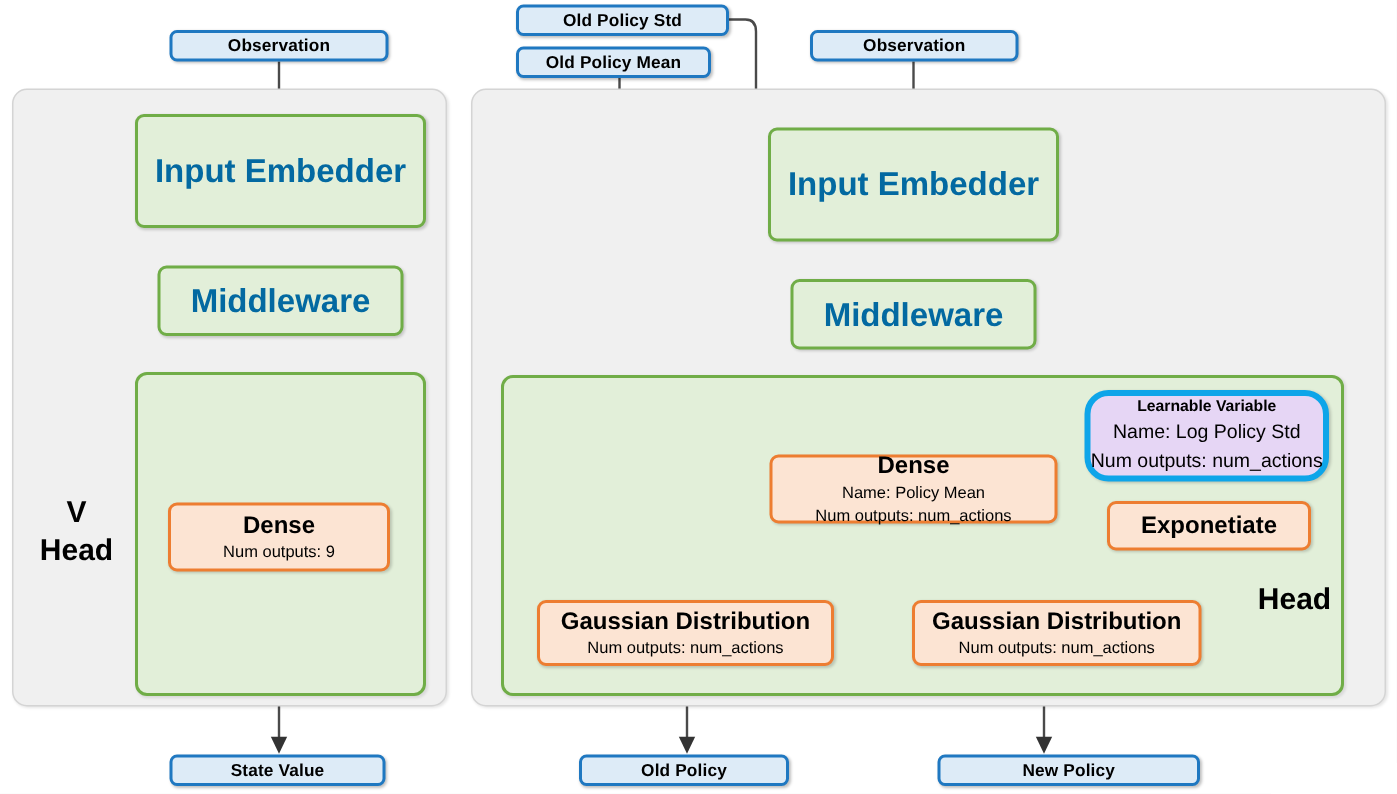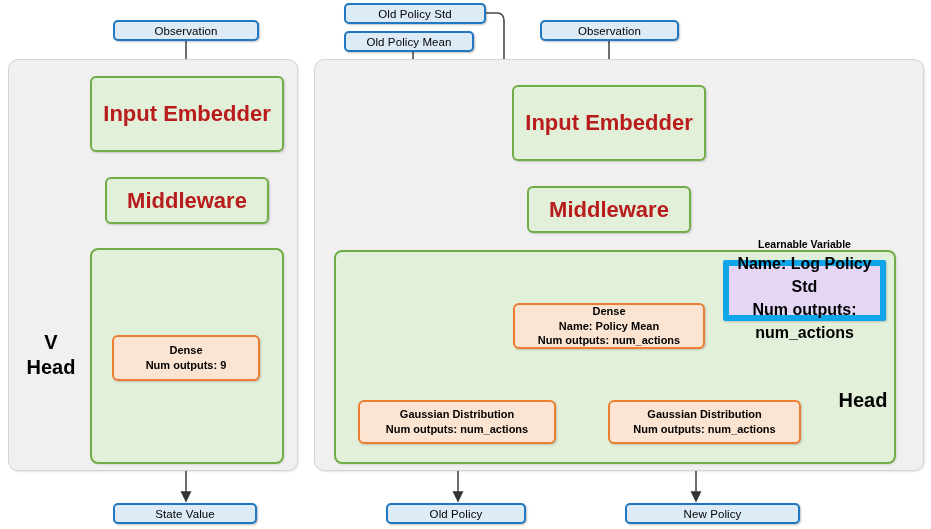--- a/index.html
+++ b/index.html
@@ -19,45 +19,45 @@
     box-shadow:1px 1px 2px rgba(0,0,0,0.10);
   }
   
   .group-green{
     background:#e2efd9;border:2px solid #70ad47;border-radius:8px;
     box-shadow:1px 1px 2px rgba(0,0,0,0.10);
   }
   
   .io-box{
     background:#ddebf7;border:2px solid #1f78c1;border-radius:5px;
-    color:#000;font-size:11.5px;font-weight:normal;letter-spacing:0.1px;
+    color:#000;font-size:11.5px;font-weight:bold;letter-spacing:0.1px;
     box-shadow:1px 1px 2px rgba(0,0,0,0.25);
     justify-content:center;
   }
   
   .mod-box{
     background:#e2efd9;border:2px solid #70ad47;border-radius:6px;
-    color:#b91c1c;font-weight:bold;
+    color:#0369a1;font-weight:bold;
     box-shadow:1px 1px 2px rgba(0,0,0,0.18);
   }
   .mod-box .big{font-size:22px;font-weight:bold;}
   
   .op-box{
     background:#fce4d3;border:2px solid #ed7d31;border-radius:6px;
     color:#000;box-shadow:1px 1px 2px rgba(0,0,0,0.18);
   }
-  .op-box .ttl{font-size:11px;font-weight:bold;line-height:1.35;}
-  .op-box .sub{font-size:11px;font-weight:bold;line-height:1.35;}
+  .op-box .ttl{font-size:16px;font-weight:bold;line-height:1.35;}
+  .op-box .sub{font-size:11px;font-weight:normal;line-height:1.35;}
   
   .var-box{
-    background:#e6d6f5;border:6px solid #0ea5e9;border-radius:2px;
+    background:#e6d6f5;border:4px solid #0ea5e9;border-radius:16px;
     color:#000;box-shadow:1px 1px 2px rgba(0,0,0,0.18);
   }
   .var-box .ttl{font-size:10.5px;font-weight:bold;line-height:1.45;}
-  .var-box .sub{font-size:16px;font-weight:bold;line-height:1.45;}
+  .var-box .sub{font-size:13px;font-weight:normal;line-height:1.45;}
 
   .head-label{position:absolute;text-align:center;font-size:20px;font-weight:bold;color:#000;line-height:1.25;}
 </style>
 </head>
 <body>
 
 <div id="canvas">
 
   <svg width="931" height="529" style="position:absolute;left:0;top:0;">
     <defs>
@@ -158,20 +158,23 @@
     <span class="sub">Name: Policy Mean</span>
     <span class="sub">Num outputs: num_actions</span>
   </div>
 
   <div class="node var-box" style="left:723px;top:260px;width:163px;height:61px;">
     <span class="ttl">Learnable Variable</span>
     <span class="sub">Name: Log Policy Std</span>
     <span class="sub">Num outputs: num_actions</span>
   </div>
 
+  <div class="node op-box" style="left:738px;top:334px;width:136px;height:33px;">
+    <span class="ttl">Exponetiate</span>
+  </div>
 
   <div class="node op-box" style="left:358px;top:400px;width:198px;height:44px;">
     <span class="ttl">Gaussian Distribution</span>
     <span class="sub">Num outputs: num_actions</span>
   </div>
 
   <div class="node op-box" style="left:608px;top:400px;width:193px;height:44px;">
     <span class="ttl">Gaussian Distribution</span>
     <span class="sub">Num outputs: num_actions</span>
   </div>

